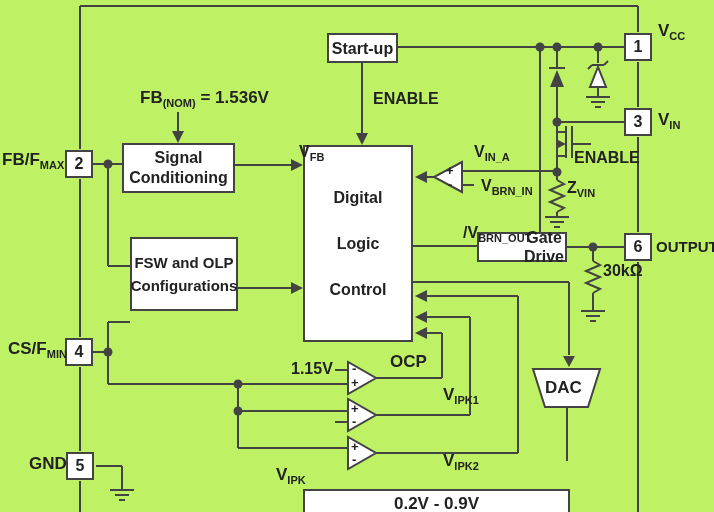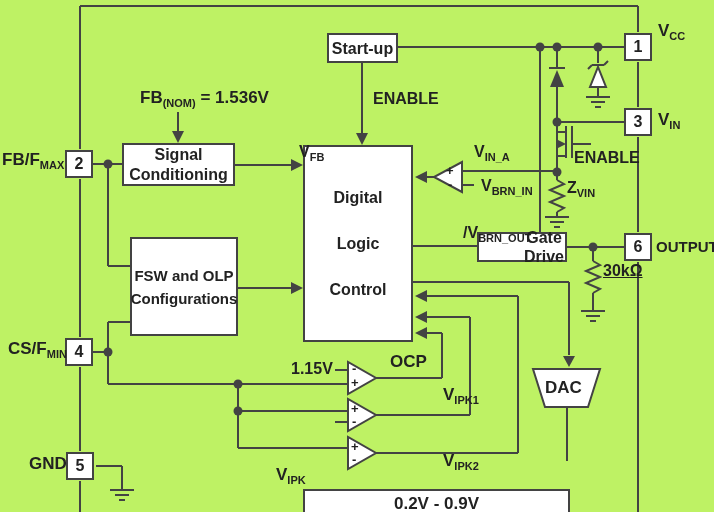--- a/index.html
+++ b/index.html
@@ -121,26 +121,26 @@
       <polygon points="427,311 427,323 415,317"></polygon>
       <polygon points="427,327 427,339 415,333"></polygon>
       <polygon points="563,356 575,356 569,367"></polygon>
     </g>
   </svg>
 
   <div class="box" style="left:327px;top:33px;width:71px;height:30px;">
     <span>Start-up</span>
   </div>
 
-  <div class="box" style="left:122px;top:143px;width:113px;height:43px;line-height:20px;">
+  <div class="box" style="left:122px;top:143px;width:113px;height:50px;line-height:20px;">
     <span>Signal</span>
     <span>Conditioning</span>
   </div>
 
-  <div class="box fsw-box" style="left:130px;top:237px;width:108px;height:99px;">
+  <div class="box fsw-box" style="left:130px;top:237px;width:108px;height:74px;">
     <span><span>F</span><span class="sub">SW</span><span> and OLP</span></span>
     <span>Configurations</span>
   </div>
 
   <div class="box dlc-box" style="left:303px;top:145px;width:110px;height:197px;align-items:center;">
     <span>Digital</span>
     <span>Logic</span>
     <span>Control</span>
   </div>
 
@@ -183,21 +183,21 @@
   <div class="lbl big" style="left:29px;top:455px;"><span>GND</span><span class="sub"></span></div>
 
   <div class="lbl big" style="left:140px;top:89px;"><span>FB</span><span class="sub">(NOM)</span><span> = 1.536V</span></div>
   <div class="lbl" style="left:373px;top:90px;"><span>ENABLE</span></div>
   <div class="lbl" style="left:252px;top:143px;margin-left:47px;"><span>V</span><span class="sub">FB</span></div>
   <div class="lbl" style="left:474px;top:143px;"><span>V</span><span class="sub">IN_A</span></div>
   <div class="lbl" style="left:481px;top:177px;"><span>V</span><span class="sub">BRN_IN</span></div>
   <div class="lbl" style="left:463px;top:212px;margin-top:12px;"><span>/V</span><span class="sub">BRN_OUT</span></div>
   <div class="lbl" style="left:574px;top:149px;"><span>ENABLE</span></div>
   <div class="lbl" style="left:567px;top:179px;"><span>Z</span><span class="sub">VIN</span></div>
-  <div class="lbl" style="left:603px;top:262px;text-decoration:underline;"><span>30kΩ</span></div>
+  <div class="lbl" style="left:603px;top:262px;"><span>30kΩ</span></div>
   <div class="lbl big" style="left:390px;top:353px;"><span>OCP</span></div>
   <div class="lbl" style="left:291px;top:360px;"><span>1.15V</span></div>
   <div class="lbl big" style="left:443px;top:386px;"><span>V</span><span class="sub">IPK1</span></div>
   <div class="lbl big" style="left:443px;top:423px;margin-top:29px;"><span>V</span><span class="sub">IPK2</span></div>
   <div class="lbl big" style="left:276px;top:466px;"><span>V</span><span class="sub">IPK</span></div>
 
   <div class="sign" style="left:446px;top:164px;"><span>+</span></div>
   <div class="sign" style="left:448px;top:178px;"><span>-</span></div>
   <div class="sign" style="left:352px;top:362px;"><span>-</span></div>
   <div class="sign" style="left:351px;top:376px;"><span>+</span></div>

